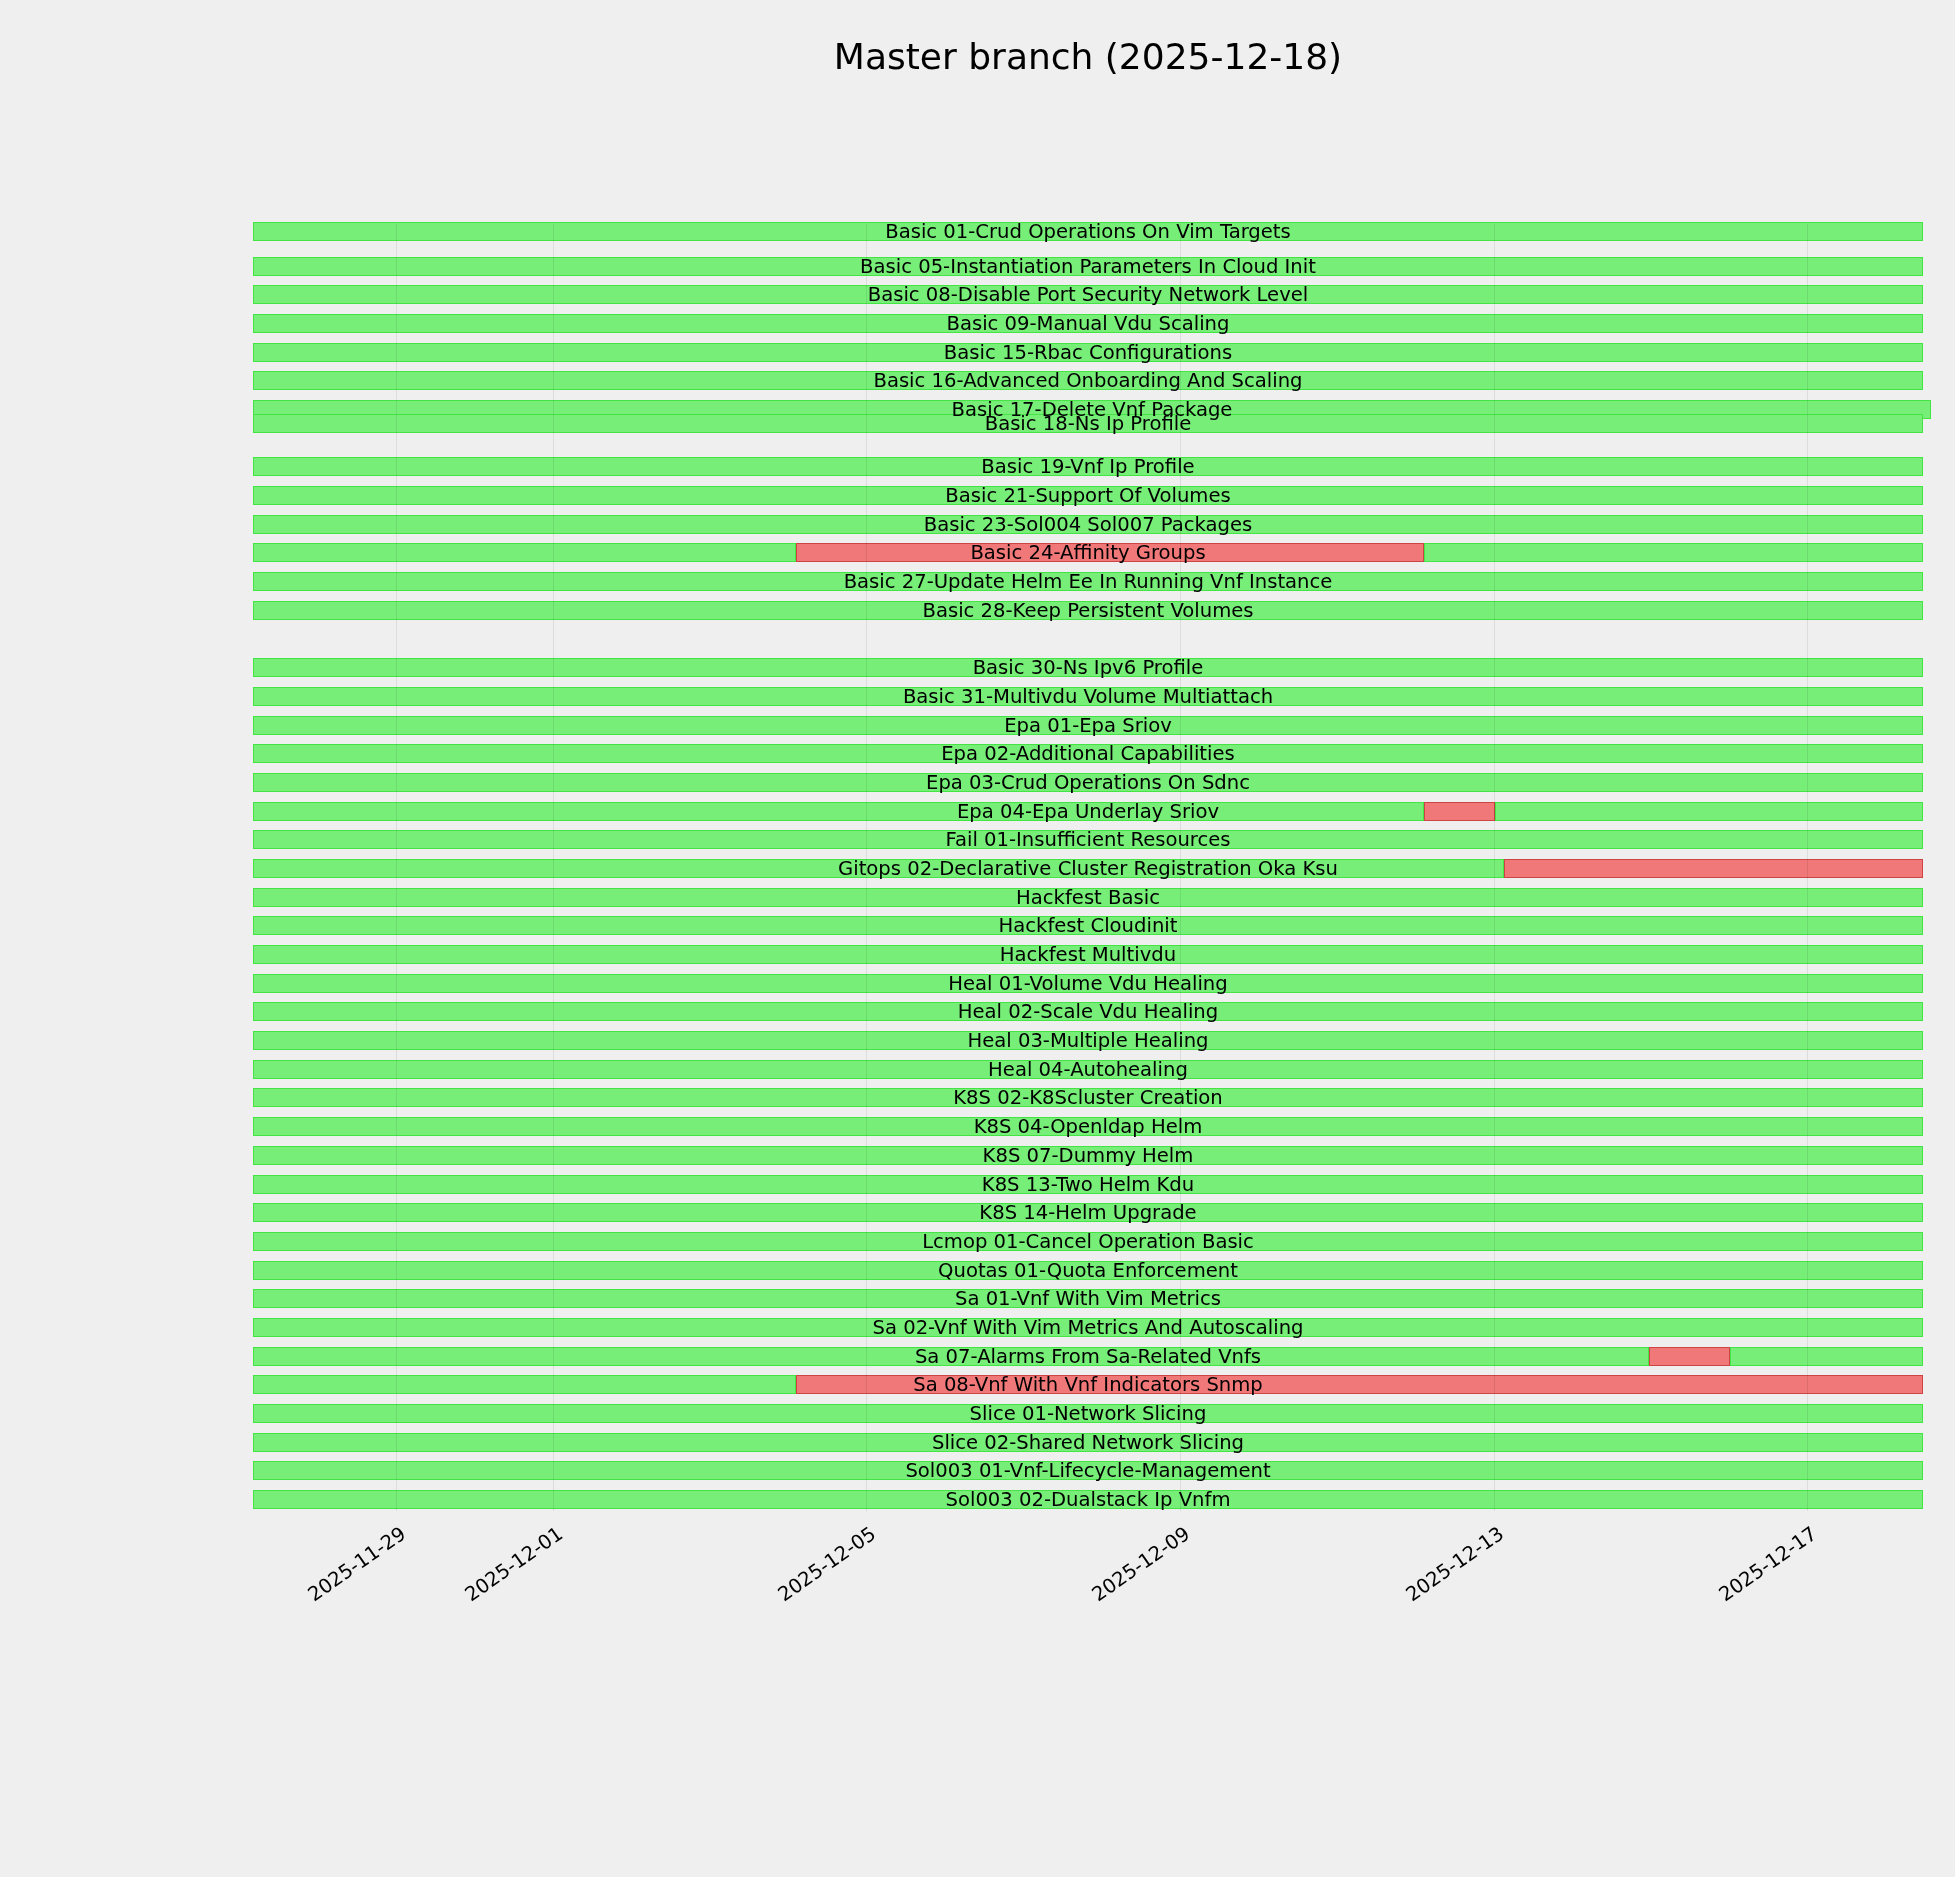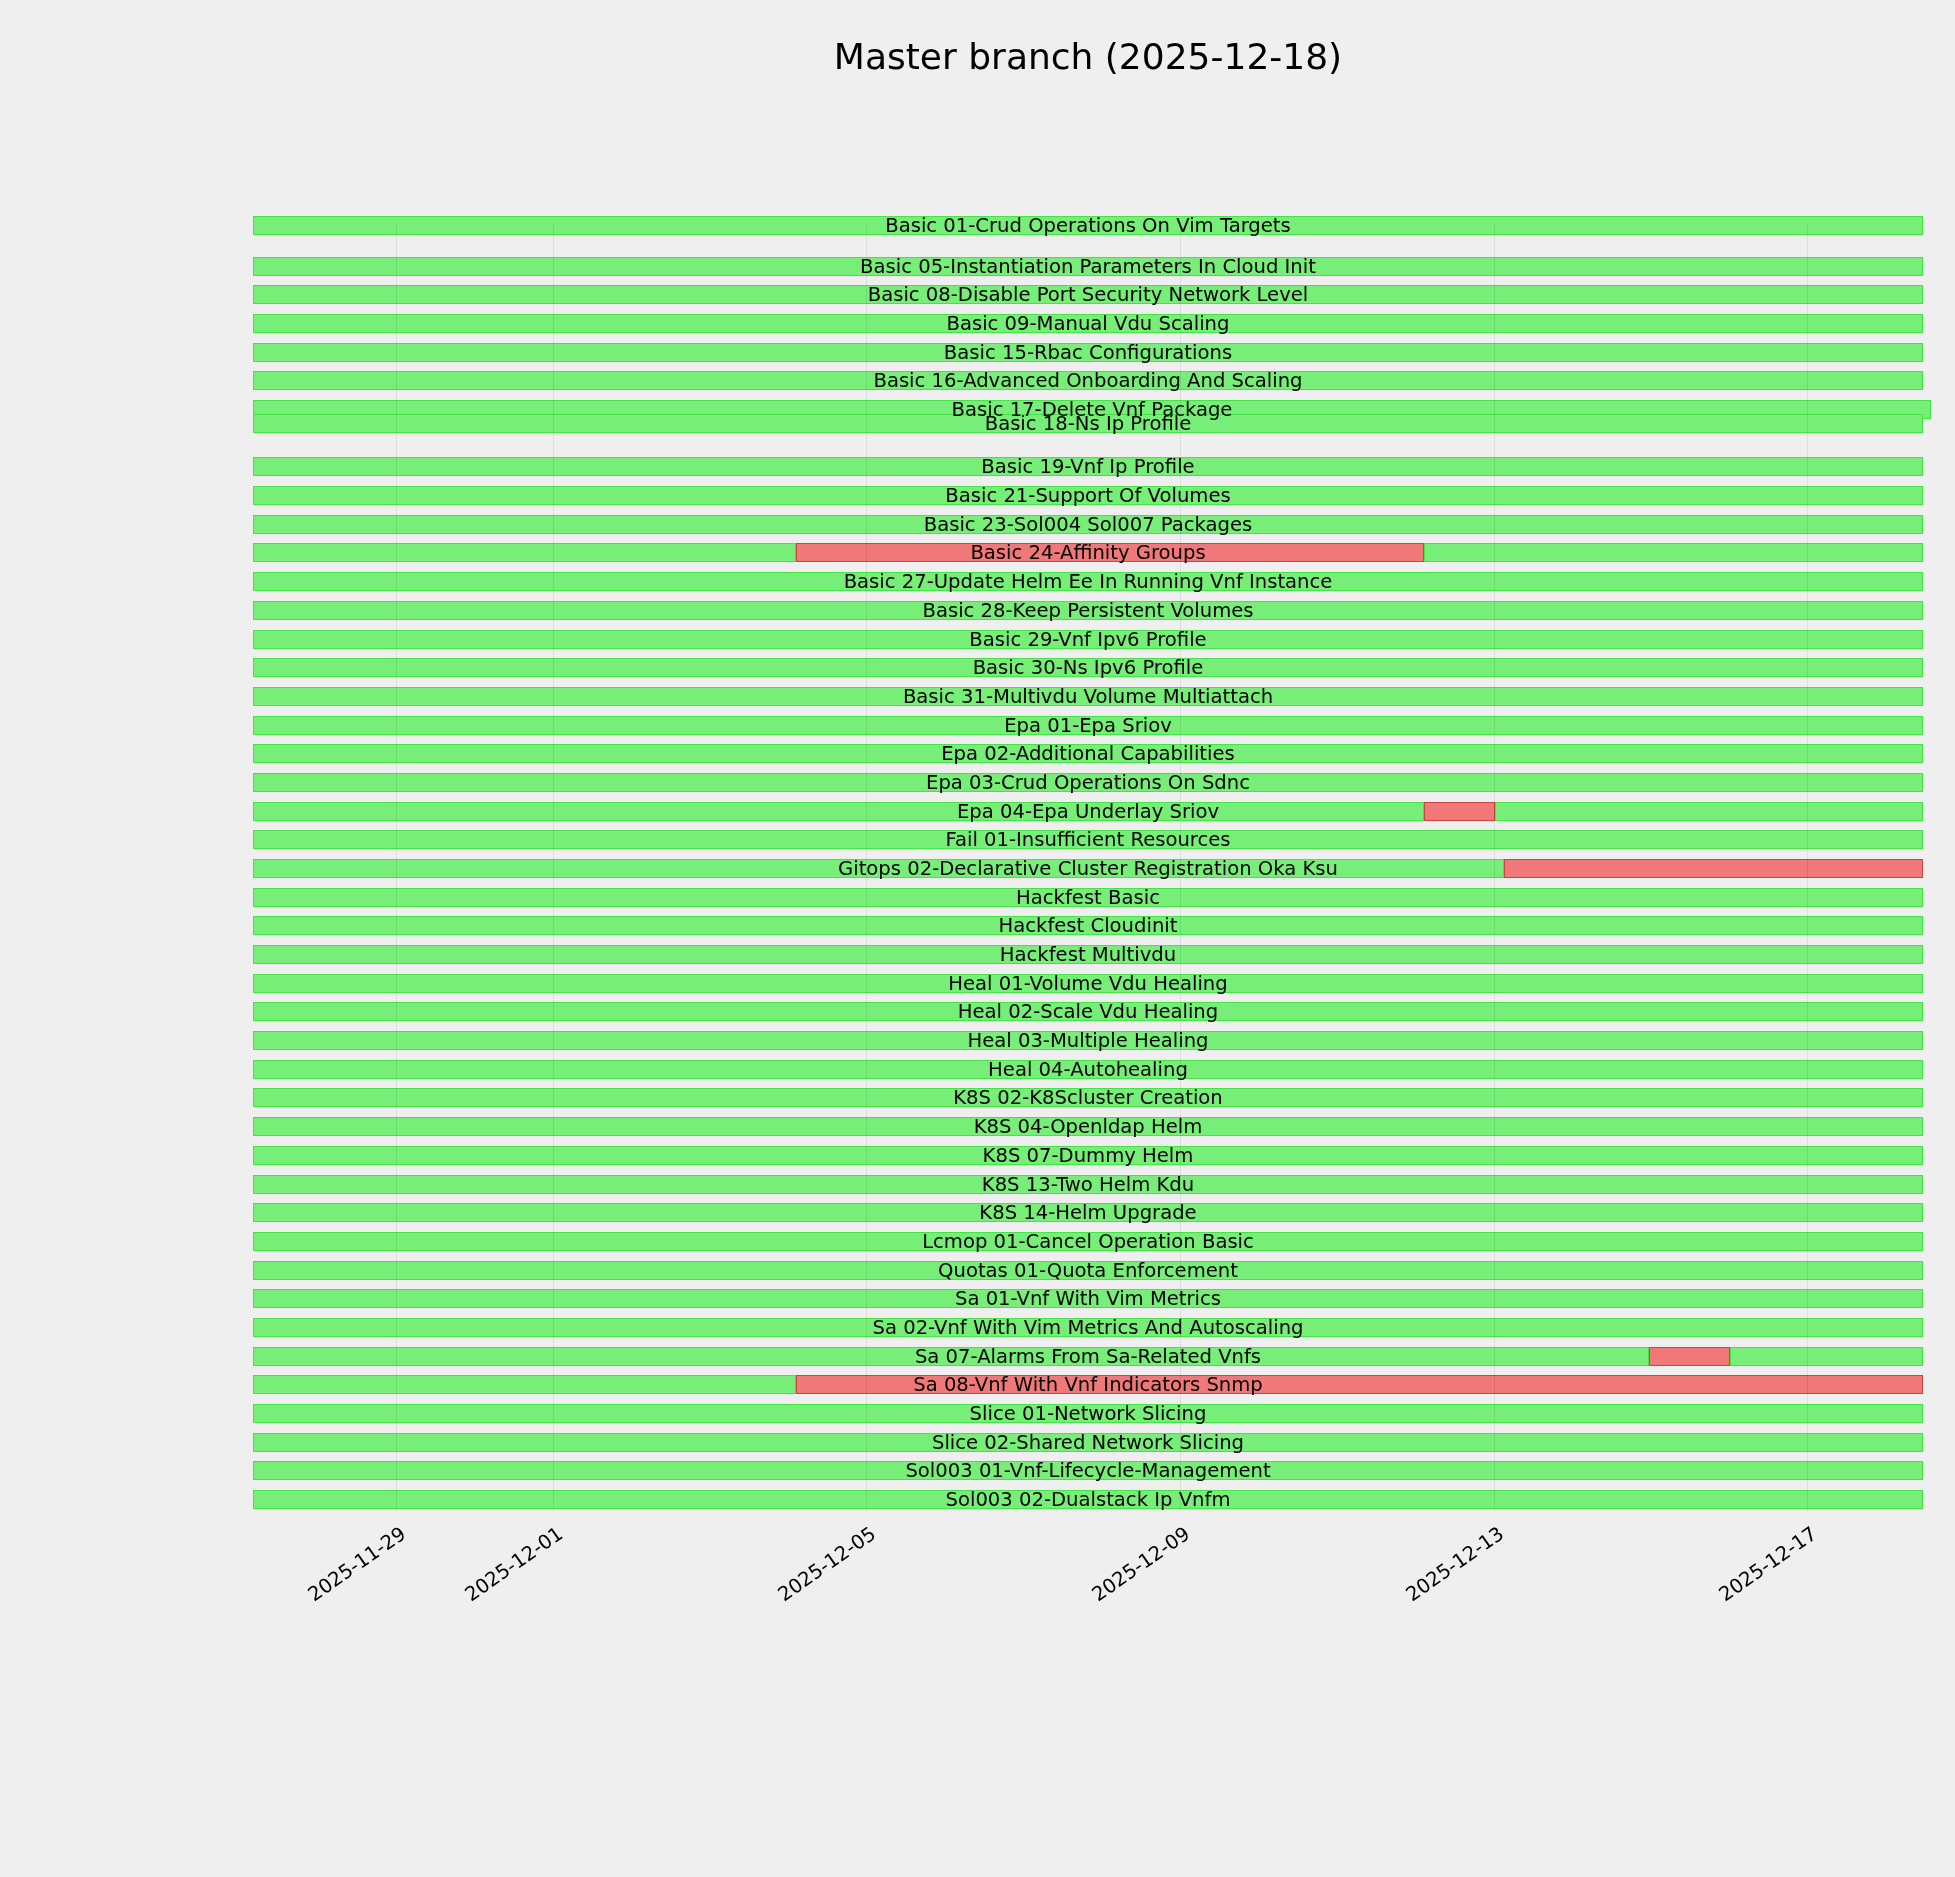--- a/index.html
+++ b/index.html
@@ -37,21 +37,21 @@
     transform-origin:top right;
     z-index:3;
   }
 </style>
 </head>
 <body style="background: rgb(239, 239, 239);">
 
 <div class="figure">
   <div class="chart-title">Master branch (2025-12-18)</div>
   <div class="plot" id="plot">
-      <div class="row" style="top: 216px;">
+      <div class="row" style="top: 222px;">
         <div class="seg pass" style="left: 0%; width: 100%; background: rgb(119, 238, 119); border: 1.2px solid rgb(68, 228, 68);"></div>
         <div class="bar-label">Basic 01-Crud Operations On Vim Targets</div>
       </div>
       <div class="row" style="top: 257px;">
         <div class="seg pass" style="left: 0%; width: 100%; background: rgb(119, 238, 119); border: 1.2px solid rgb(68, 228, 68);"></div>
         <div class="bar-label">Basic 05-Instantiation Parameters In Cloud Init</div>
       </div>
       <div class="row" style="top: 285px;">
         <div class="seg pass" style="left: 0%; width: 100%; background: rgb(119, 238, 119); border: 1.2px solid rgb(68, 228, 68);"></div>
         <div class="bar-label">Basic 08-Disable Port Security Network Level</div>
@@ -94,24 +94,20 @@
         <div class="seg pass" style="left: 70.14%; width: 29.86%; background: rgb(119, 238, 119); border: 1.2px solid rgb(68, 228, 68);"></div>
         <div class="bar-label">Basic 24-Affinity Groups</div>
       </div>
       <div class="row" style="top: 572px;">
         <div class="seg pass" style="left: 0%; width: 100%; background: rgb(119, 238, 119); border: 1.2px solid rgb(68, 228, 68);"></div>
         <div class="bar-label">Basic 27-Update Helm Ee In Running Vnf Instance</div>
       </div>
       <div class="row" style="top: 601px;">
         <div class="seg pass" style="left: 0%; width: 100%; background: rgb(119, 238, 119); border: 1.2px solid rgb(68, 228, 68);"></div>
         <div class="bar-label">Basic 28-Keep Persistent Volumes</div>
-      </div>
-      <div class="row" style="top: 630px;">
-        <div class="seg pass" style="left: 0%; width: 100%; background: rgb(119, 238, 119); border: 1.2px solid rgb(68, 228, 68);"></div>
-        <div class="bar-label">Basic 29-Vnf Ipv6 Profile</div>
       </div>
       <div class="row" style="top: 658px;">
         <div class="seg pass" style="left: 0%; width: 100%; background: rgb(119, 238, 119); border: 1.2px solid rgb(68, 228, 68);"></div>
         <div class="bar-label">Basic 30-Ns Ipv6 Profile</div>
       </div>
       <div class="row" style="top: 687px;">
         <div class="seg pass" style="left: 0%; width: 100%; background: rgb(119, 238, 119); border: 1.2px solid rgb(68, 228, 68);"></div>
         <div class="bar-label">Basic 31-Multivdu Volume Multiattach</div>
       </div>
       <div class="row" style="top: 716px;">

